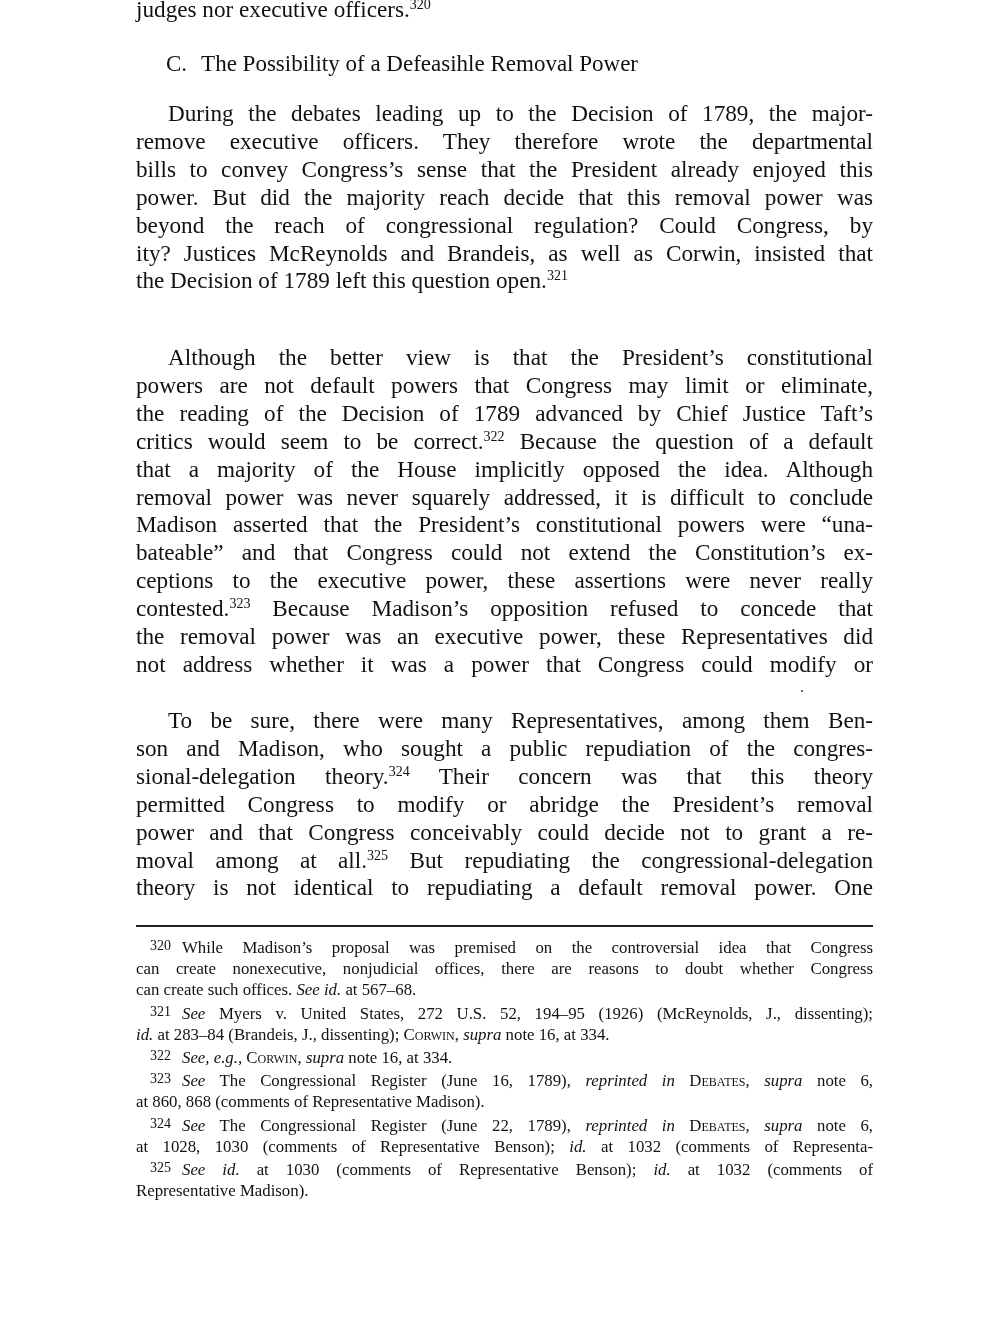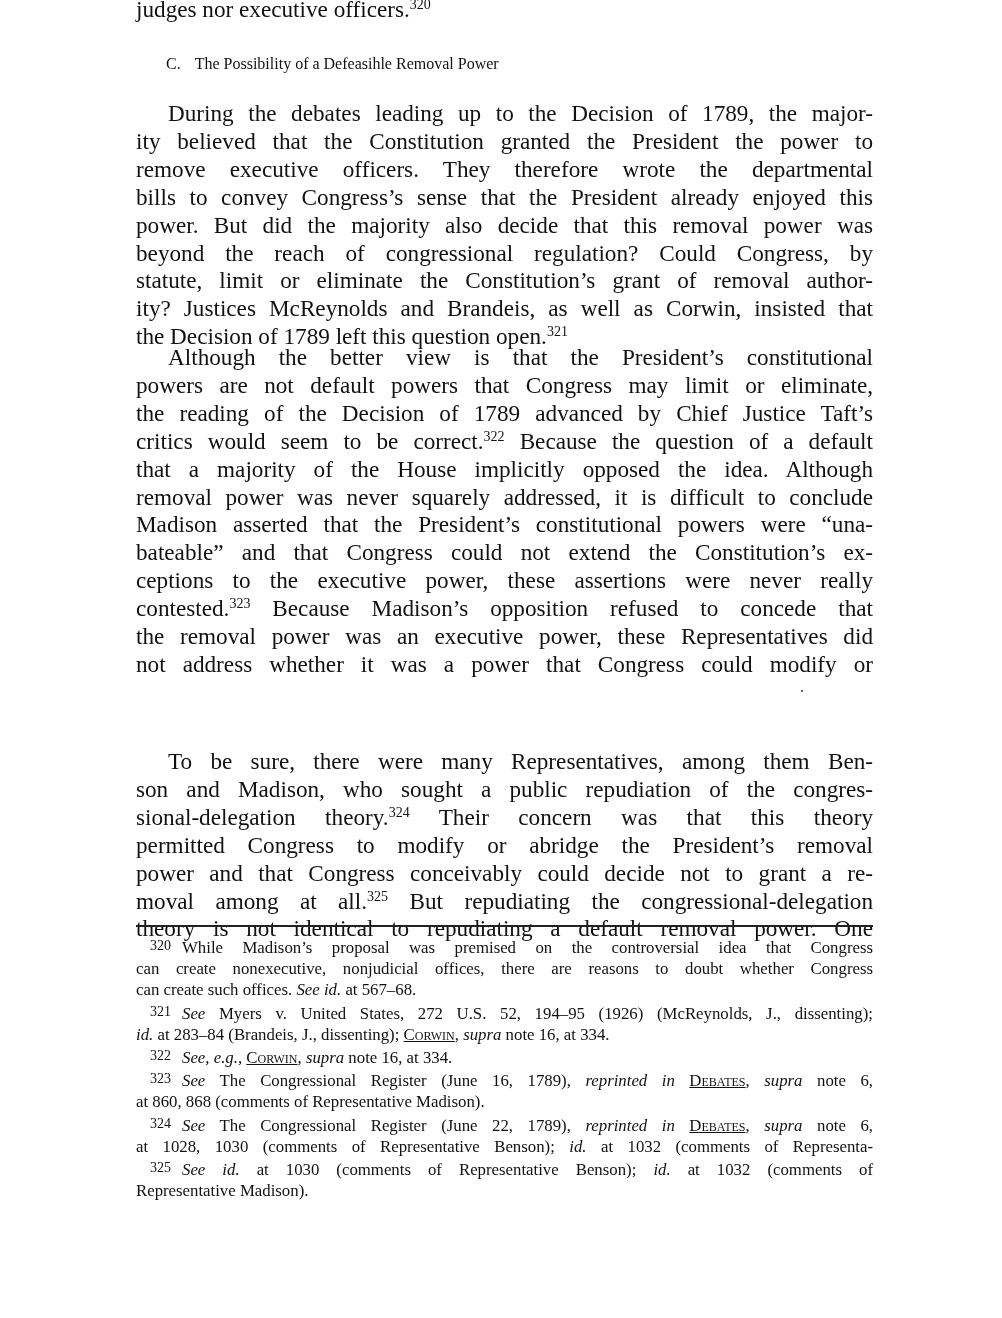--- a/index.html
+++ b/index.html
@@ -4,54 +4,52 @@
 <style>
   html, body { margin: 0; padding: 0; background: #ffffff; }
   body { width: 1002px; height: 1318px; position: relative; overflow: hidden; color: #111; font-family: "Liberation Serif", "DejaVu Serif", serif; }
   .page { position: absolute; left: 136px; top: 0; width: 737px; }
   .body-text { font-size: 23.2px; line-height: 27.9px; text-align: justify; }
   .line { display: block; white-space: nowrap; text-align: justify; text-align-last: justify; }
   .line.last { text-align-last: left; }
   .indent { padding-left: 32px; }
   sup { font-size: 14px; vertical-align: 8px; line-height: 0; }
   .first-line { position: absolute; top: -4px; left: 0; }
-  .heading { position: absolute; top: 50px; left: 30px; font-size: 16px; }
+  .heading { position: absolute; top: 50px; left: 30px; font-size: 23px; }
   .heading .letter { margin-right: 14px; }
   .para1 { position: absolute; top: 92px; left: 0; width: 737px; margin-top: 8px; }
   .para2 { position: absolute; top: 344px; left: 0; width: 737px; font-family: Liberation Serif, serif; }
-  .para3 { position: absolute; top: 748px; left: 0; width: 737px; }
+  .para3 { position: absolute; top: 707px; left: 0; width: 737px; }
   .rule { position: absolute; top: 925px; left: 0; width: 737px; height: 0; border-top: 2px solid #222; }
   .footnotes { position: absolute; top: 935px; left: 0; width: 737px; font-size: 16.8px; line-height: 21.2px; }
   .fn .line { text-align: justify; }
   .fn-num { font-size: 14px; vertical-align: 3px; display: inline-block; width: 32px; padding-left: 14px; box-sizing: content-box; }
   i { }
-  .sc { font-variant: small-caps; text-decoration: underline; }
+  .sc { font-variant: small-caps; }
   .dot { position: absolute; left: 801px; top: 690px; width: 2px; height: 2px; background: #333; border-radius: 1px; }
 </style>
 </head>
 <body>
 
 <div class="page">
 
   <div class="body-text first-line">
     <span>judges nor executive officers.</span><sup>320</sup>
   </div>
 
   <div class="body-text heading">
     <span class="letter">C.</span><span>The Possibility of a Defeasihle Removal Power</span>
   </div>
 
   <div class="body-text para1">
     <span class="line indent">During the debates leading up to the Decision of 1789, the major-</span>
-    <span class="line">ity believed that the Constitution granted the President the power to</span>
     <span class="line">remove executive officers. They therefore wrote the departmental</span>
     <span class="line">bills to convey Congress’s sense that the President already enjoyed this</span>
-    <span class="line">power. But did the majority also decide that this removal power was</span>
+    <span class="line">power. But did the majority reach decide that this removal power was</span>
     <span class="line">beyond the reach of congressional regulation? Could Congress, by</span>
-    <span class="line">statute, limit or eliminate the Constitution’s grant of removal author-</span>
     <span class="line">ity? Justices McReynolds and Brandeis, as well as Corwin, insisted that</span>
     <span class="line last"><span>the Decision of 1789 left this question open.</span><sup>321</sup></span>
   </div>
 
   <div class="body-text para2">
     <span class="line indent">Although the better view is that the President’s constitutional</span>
     <span class="line">powers are not default powers that Congress may limit or eliminate,</span>
     <span class="line">the reading of the Decision of 1789 advanced by Chief Justice Taft’s</span>
     <span class="line"><span>critics would seem to be correct.</span><sup>322</sup> <span>Because the question of a default</span></span>
     <span class="line">that a majority of the House implicitly opposed the idea. Although</span>

